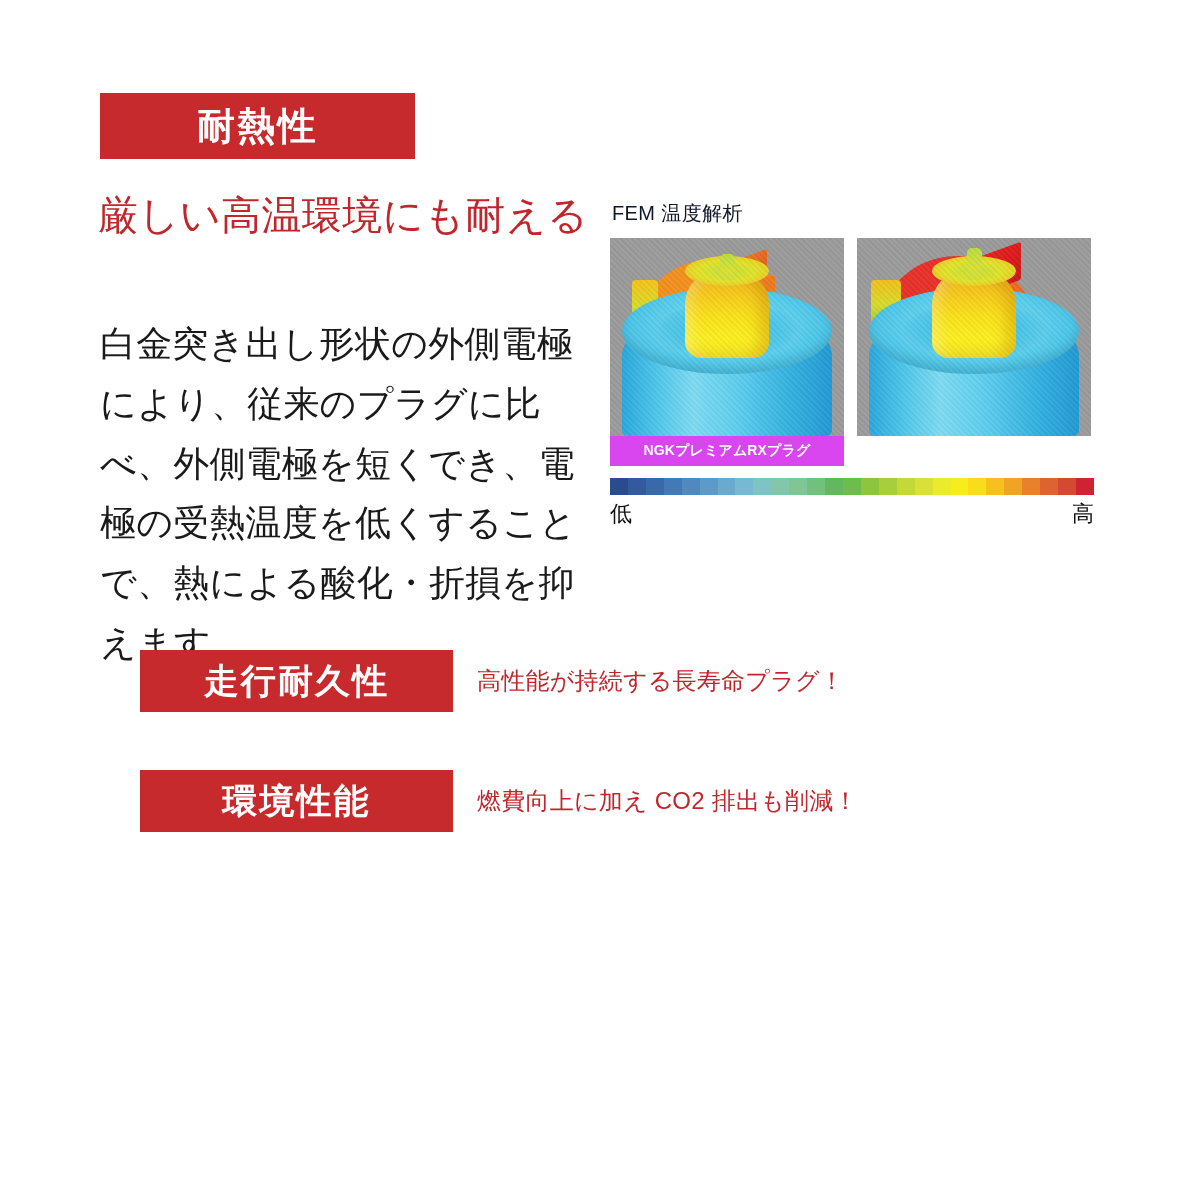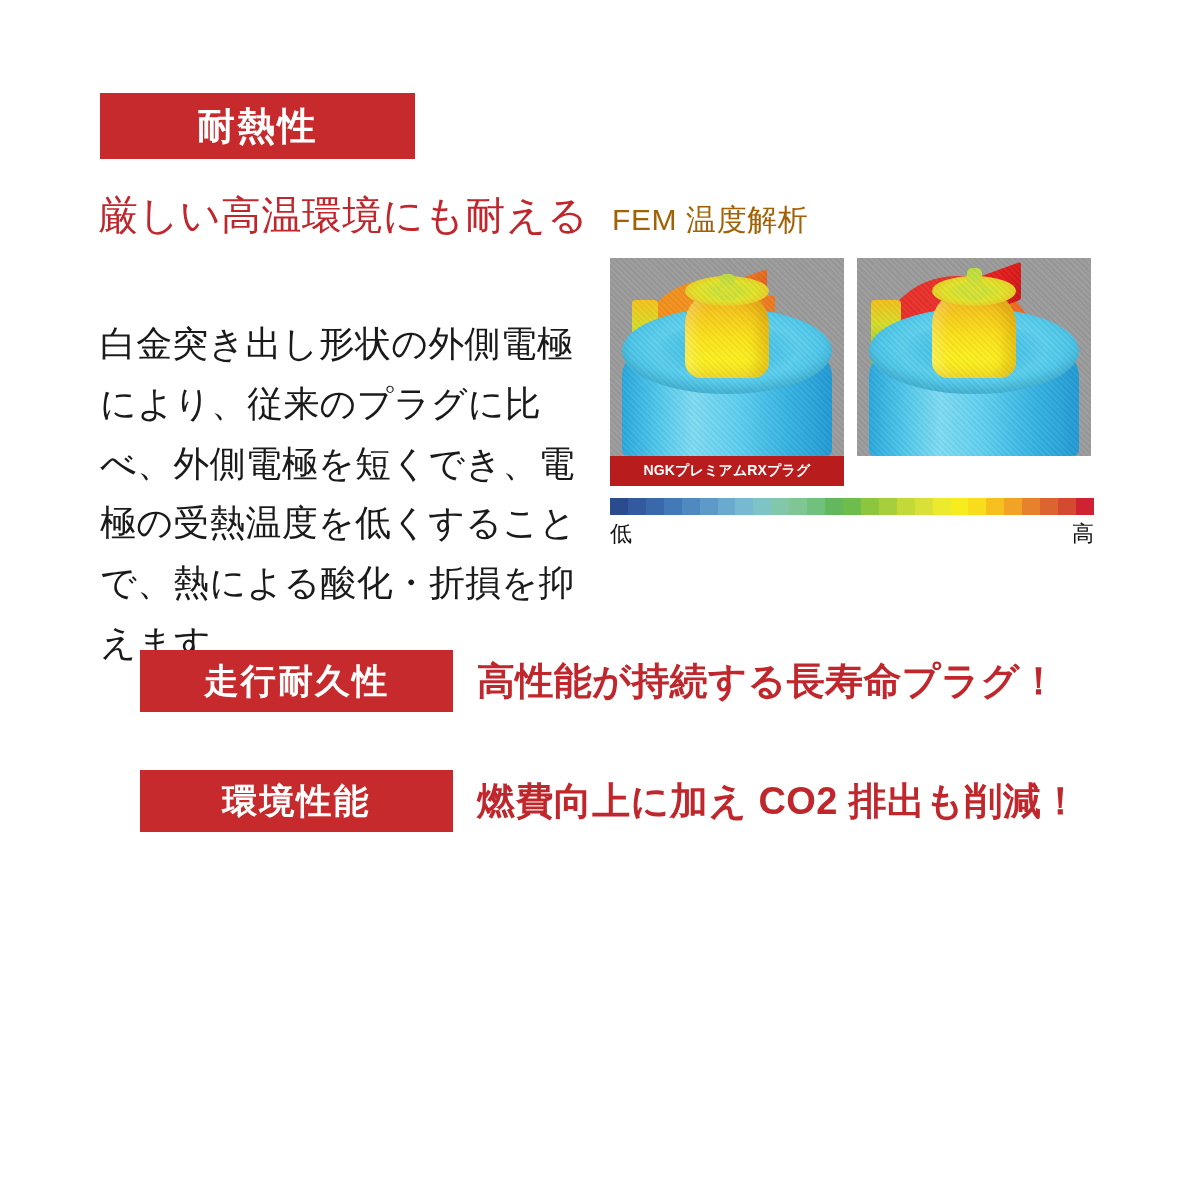--- a/index.html
+++ b/index.html
@@ -69,23 +69,23 @@
   }
 
   
   .fem {
     position: absolute;
     left: 610px;
     top: 200px;
     width: 484px;
   }
   .fem-title {
-    font-size: 30px;
-    color: #a16207;
-    margin: 0 0 17px 2px;
+    font-size: 20px;
+    color: #0f172a;
+    margin: 0 0 11px 2px;
     letter-spacing: 0.02em;
   }
   .fem-panels {
     display: flex;
     gap: 13px;
   }
   .fem-panel {
     width: 234px;
     position: relative;
   }
@@ -179,21 +179,21 @@
   .fem-caption {
     height: 30px;
     display: flex;
     align-items: center;
     justify-content: center;
     color: #ffffff;
     font-size: 14px;
     font-weight: bold;
     letter-spacing: 0.01em;
   }
-  .cap-rx { background: #b91c1c; }
+  .cap-rx { background: #d946ef; }
   .cap-ir { background: #0a4d9c; }
 
   
   .scale-wrap {
     margin-top: 12px;
     width: 484px;
   }
   .scale-bar {
     display: flex;
     width: 100%;
@@ -225,22 +225,22 @@
   }
   .feature-badge {
     width: 313px;
     height: 62px;
     flex: 0 0 313px;
     font-size: 35px;
   }
   .feature-text {
     margin-left: 24px;
     color: #c0272d;
-    font-size: 38px;
-    font-weight: bold;
+    font-size: 24px;
+    font-weight: normal;
     letter-spacing: 0.01em;
     white-space: nowrap;
   }
 </style>
 </head>
 <body>
 
 <div class="page">
 
   <div class="badge badge-heat">耐熱性</div>

